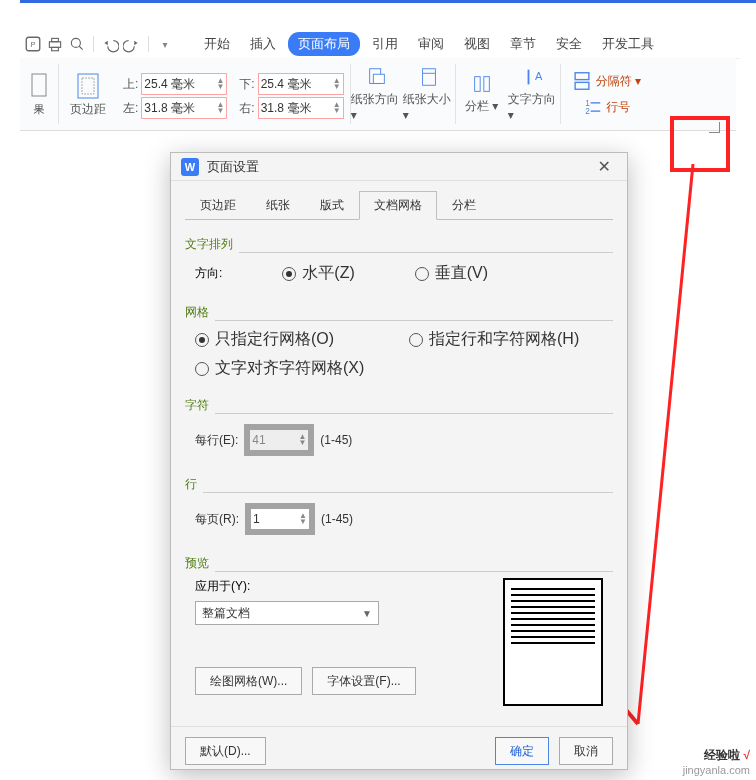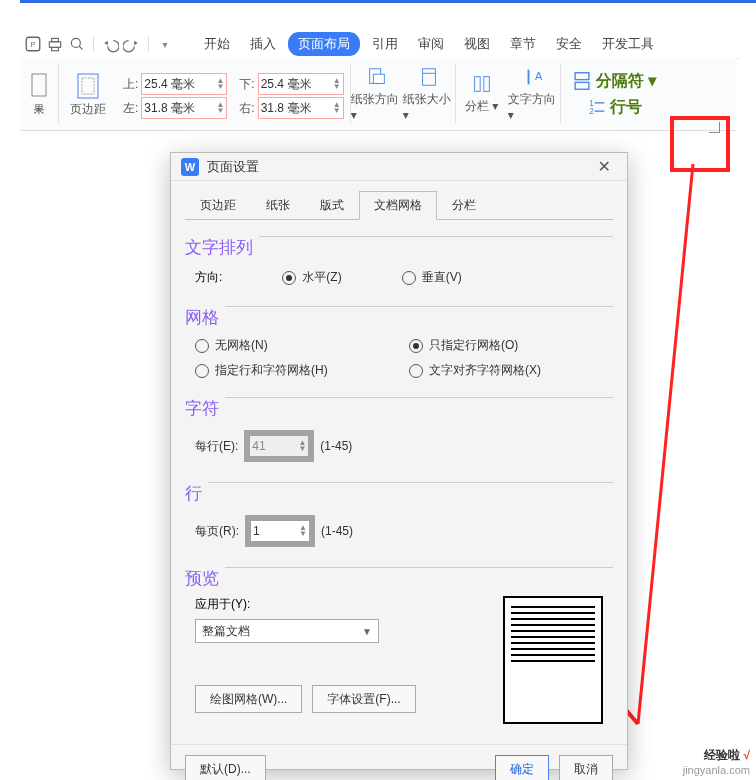--- a/index.html
+++ b/index.html
@@ -69,21 +69,21 @@
     padding:0 2px;font-size:12px;color:#333;justify-content:space-between;
   }
   .spin-input .arrows{display:flex;flex-direction:column;line-height:6px;font-size:8px;color:#888;}
   .ribbon-btn {
     display:flex;flex-direction:column;align-items:center;justify-content:center;
     width:52px;color:#555;cursor:pointer;font-size:12px;gap:3px;
   }
   .ribbon-btn svg{width:22px;height:22px;}
   .ribbon-btn.small{flex-direction:row;width:auto;gap:3px;height:22px;padding:0 4px;}
   .ribbon-right-col{display:flex;flex-direction:column;gap:4px;justify-content:center;padding:4px 6px;}
-  .link-txt{color:#4d7c0f;font-size:16px;cursor:pointer;font-weight:bold;}
+  .link-txt{color:#c2410c;font-size:12px;cursor:pointer;}
   .dialog-launcher{
     position:absolute; top:122px; right:36px; width:10px;height:10px;
     border-right:1px solid #888;border-bottom:1px solid #888;
   }
   
   .red-box1{position:absolute;border:4px solid #f22;top:116px;left:670px;width:52px;height:48px;}
   .red-box2{position:absolute;border:4px solid #f22;top:396px;left:170px;width:218px;height:90px;}
   
   .arrow-svg{position:absolute;pointer-events:none;}
   
@@ -98,25 +98,25 @@
   }
   .dialog-title .icon{width:18px;height:18px;background:#3a7cf7;color:#fff;border-radius:3px;
     display:flex;align-items:center;justify-content:center;font-size:11px;font-weight:bold;margin-right:8px;}
   .dialog-close{margin-left:auto;cursor:pointer;font-size:16px;color:#555;padding:4px 6px;}
   .dialog-body{flex:1;padding:10px 14px 10px 14px;display:flex;flex-direction:column;}
   .tabstrip{display:flex;border-bottom:1px solid #bfbfbf;height:28px;margin-bottom:10px;}
   .tabstrip .dtab{padding:5px 14px;font-size:12px;color:#333;cursor:pointer;border:1px solid transparent;
     border-bottom:none;margin-bottom:-1px;}
   .tabstrip .dtab.active{background:#f4f4f4;border:1px solid #bfbfbf;border-bottom:1px solid #f4f4f4;}
   .fieldset{margin:6px 0 10px 0;}
-  .fieldset-label{font-size:17px;color:#8b5cf6;margin-bottom:6px;display:flex;align-items:flex-start;gap:6px;}
+  .fieldset-label{font-size:12px;color:#4d7c0f;margin-bottom:6px;display:flex;align-items:flex-end;gap:6px;}
   .fieldset-label::after{content:"";flex:1;height:1px;background:#ccc;display:block;}
   .radio-row{display:flex;align-items:center;gap:60px;padding:4px 10px;}
   .radio-row.two-col{display:grid;grid-template-columns:1fr 1fr;gap:8px 20px;padding:2px 10px;}
-  .radio{display:flex;align-items:center;gap:6px;font-size:12px;color:#333;cursor:pointer;}
+  .radio{display:flex;align-items:center;gap:6px;font-size:16px;color:#333;cursor:pointer;}
   .radio .dot{width:12px;height:12px;border:1px solid #555;border-radius:50%;display:inline-flex;
     align-items:center;justify-content:center;}
   .radio .dot.checked::after{content:"";width:6px;height:6px;background:#333;border-radius:50%;}
   .row-line{display:flex;align-items:center;gap:6px;padding:4px 10px;font-size:12px;color:#333;text-align:right;}
   .num-spin{border:6px solid #a3a3a3;background:#fff;width:54px;height:20px;display:flex;align-items:center;
     padding:0 2px;font-size:12px;color:#333;}
   .num-spin.disabled{background:#eee;color:#888;}
   .num-spin .arrows{margin-left:auto;display:flex;flex-direction:column;font-size:8px;line-height:6px;color:#888;}
   .preview-box{border:2px solid #000;width:84px;height:108px;background:#fff;padding:8px 6px;
     display:flex;flex-direction:column;gap:4px;}
@@ -345,24 +345,20 @@
           </label>
       </div>
     </div>
 
     <div class="fieldset">
       <div class="fieldset-label">
           <span>网格</span>
         </div>
       <div class="radio-row two-col">
         <label class="radio">
-            <span class="dot"></span>
-            <span>无网格(N)</span>
-          </label>
-        <label class="radio">
             <span class="dot checked"></span>
             <span>只指定行网格(O)</span>
           </label>
         <label class="radio">
             <span class="dot"></span>
             <span>指定行和字符网格(H)</span>
           </label>
         <label class="radio">
             <span class="dot"></span>
             <span>文字对齐字符网格(X)</span>

